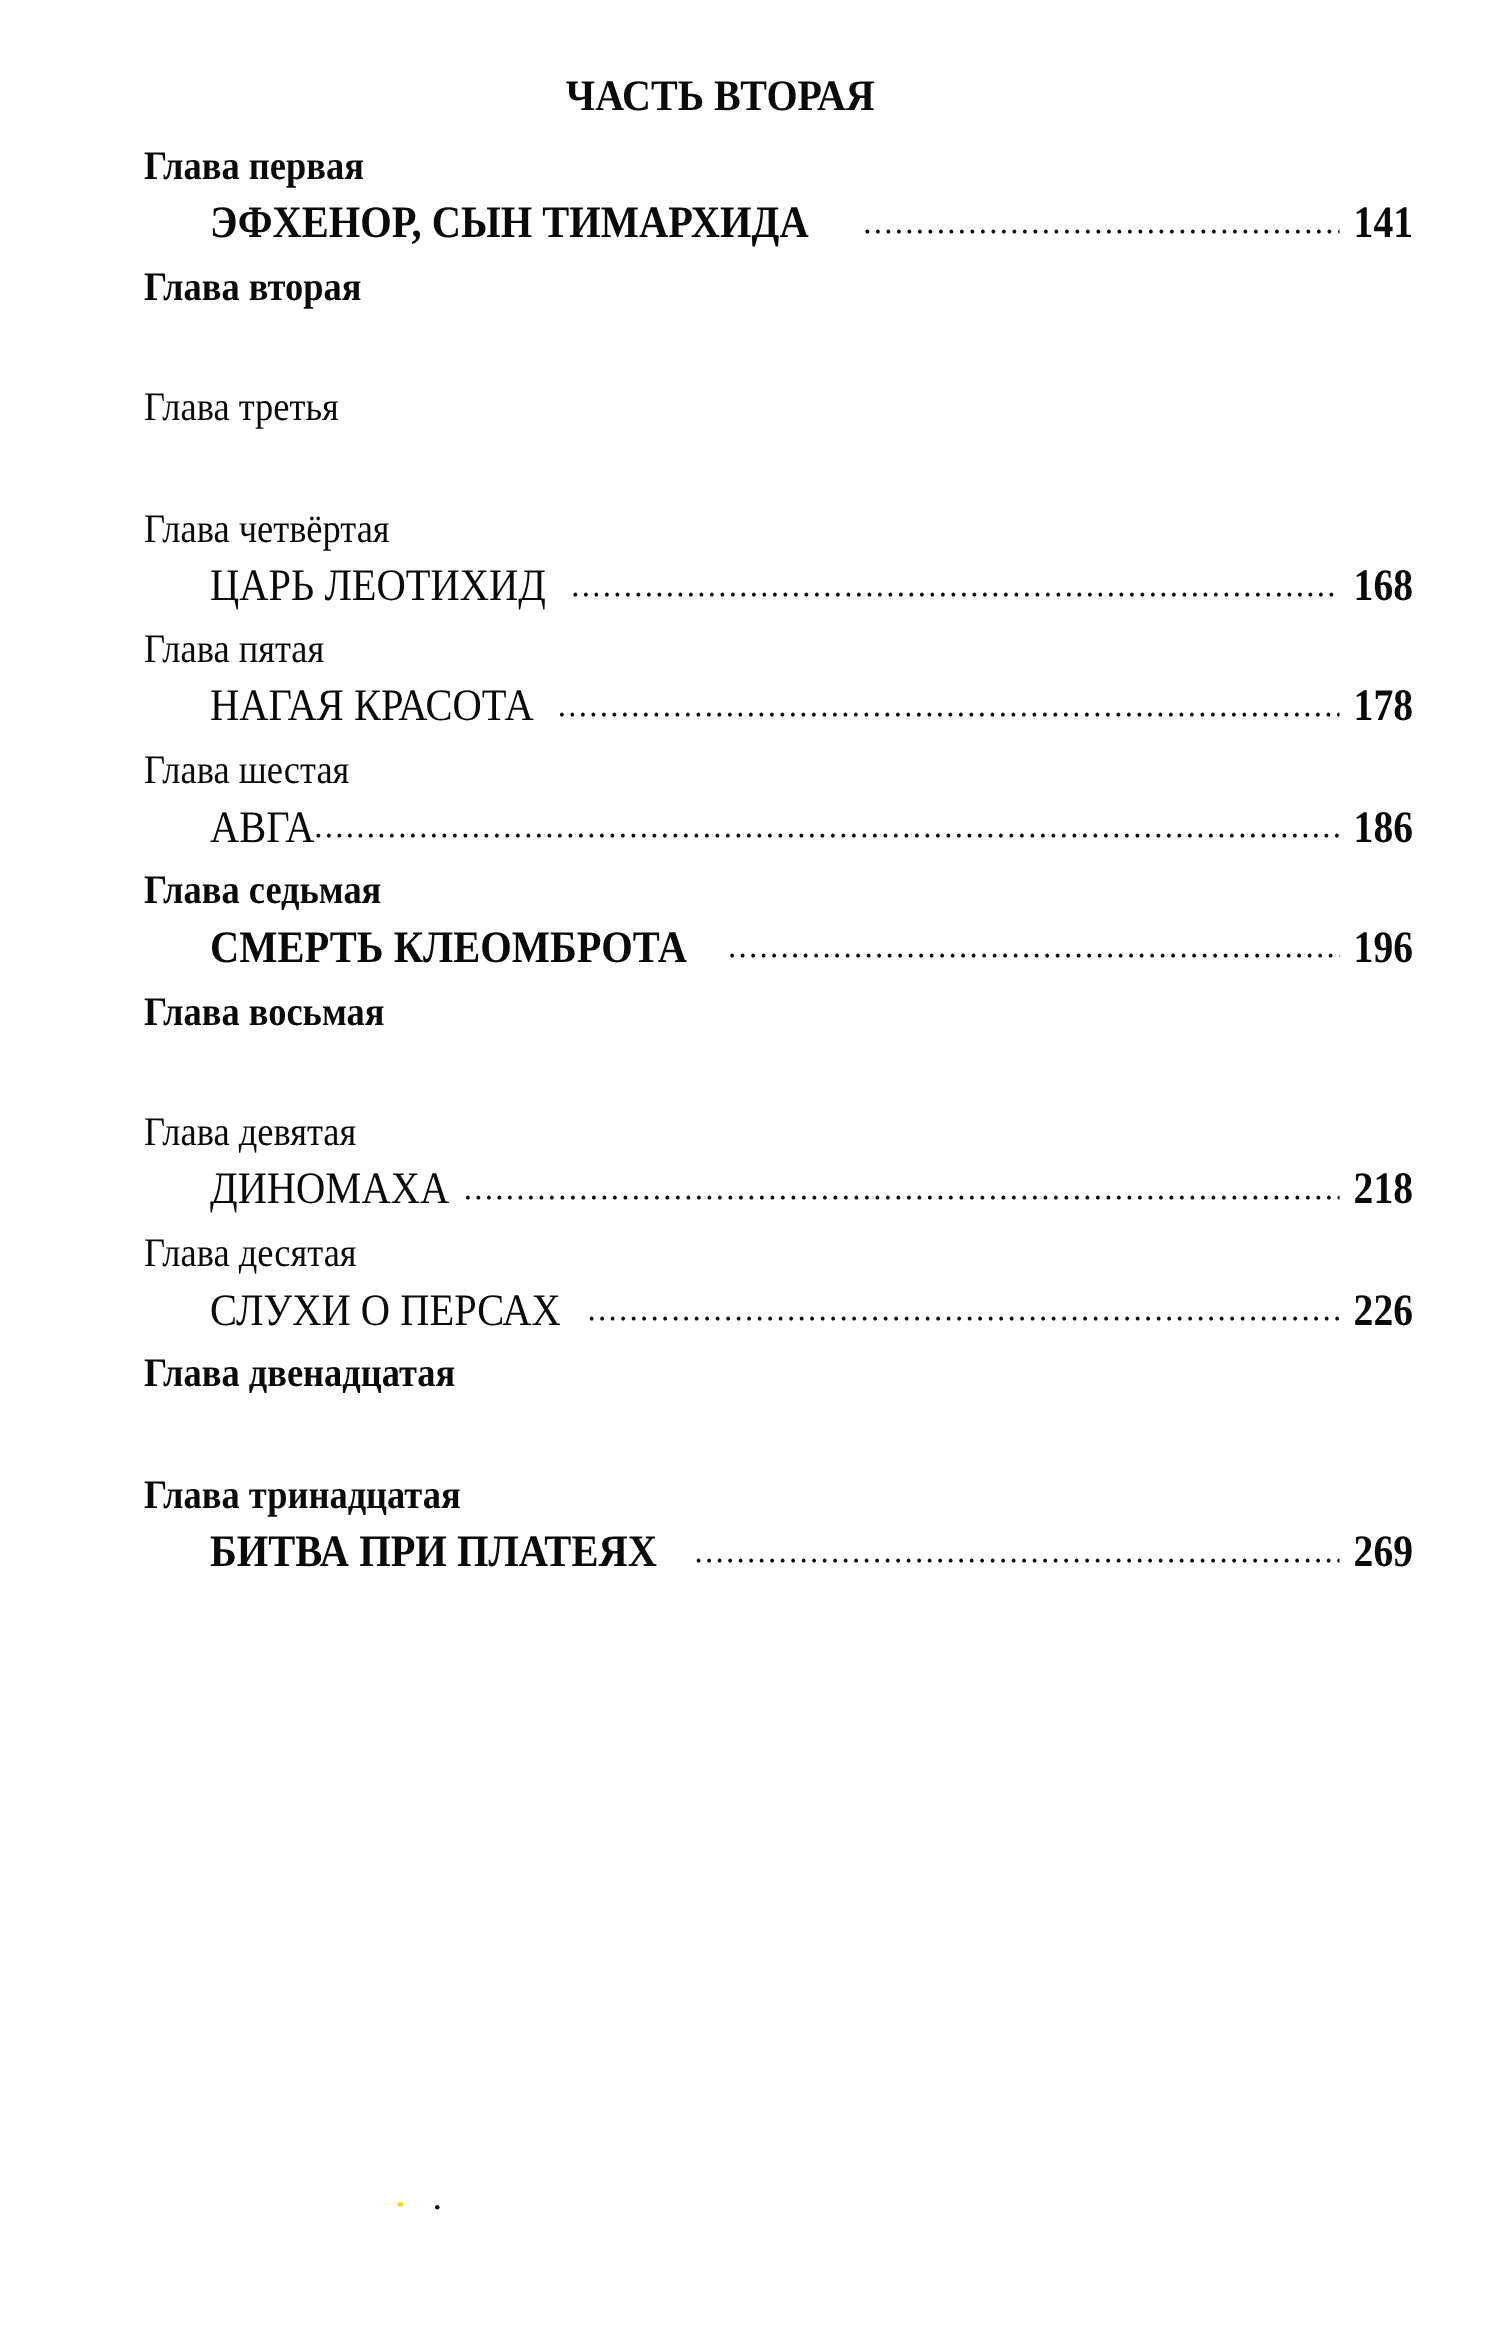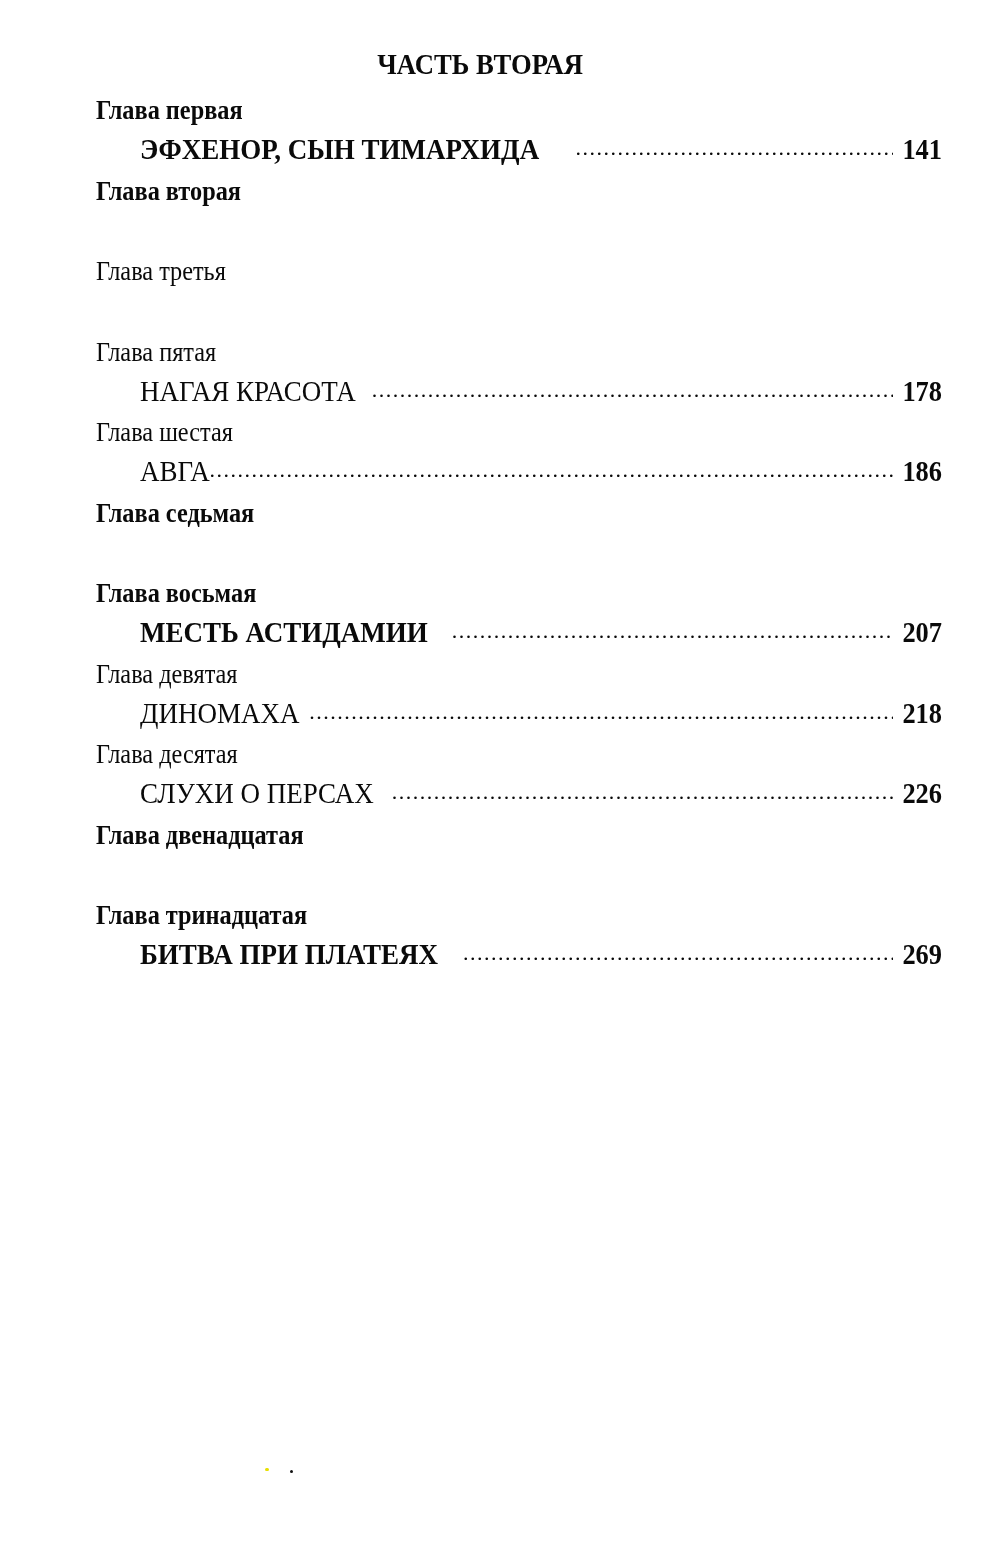--- a/index.html
+++ b/index.html
@@ -118,45 +118,53 @@
         <span class="page-num">141</span>
       </div>
     </div>
     <div class="chapter bold">
       <div class="chapter-label">Глава вторая</div>
     </div>
     <div class="chapter">
       <div class="chapter-label">Глава третья</div>
     </div>
     <div class="chapter">
+      <div class="chapter-label">Глава четвёртая</div>
+      <div class="entry">
+        <span class="entry-title">ЦАРЬ ЛЕОТИХИД</span>
+        <span class="leader"></span>
+        <span class="page-num">168</span>
+      </div>
+    </div>
+    <div class="chapter">
       <div class="chapter-label">Глава пятая</div>
       <div class="entry">
         <span class="entry-title">НАГАЯ КРАСОТА</span>
         <span class="leader"></span>
         <span class="page-num">178</span>
       </div>
     </div>
     <div class="chapter">
       <div class="chapter-label">Глава шестая</div>
       <div class="entry">
         <span class="entry-title">АВГА</span>
         <span class="leader"></span>
         <span class="page-num">186</span>
       </div>
     </div>
     <div class="chapter bold">
       <div class="chapter-label">Глава седьмая</div>
+      <div class="entry">
+        <span class="entry-title">СМЕРТЬ КЛЕОМБРОТА</span>
+        <span class="leader"></span>
+        <span class="page-num">196</span>
+      </div>
     </div>
     <div class="chapter bold">
       <div class="chapter-label">Глава восьмая</div>
-      <div class="entry">
-        <span class="entry-title">МЕСТЬ АСТИДАМИИ</span>
-        <span class="leader"></span>
-        <span class="page-num">207</span>
-      </div>
     </div>
     <div class="chapter">
       <div class="chapter-label">Глава девятая</div>
       <div class="entry">
         <span class="entry-title">ДИНОМАХА</span>
         <span class="leader"></span>
         <span class="page-num">218</span>
       </div>
     </div>
     <div class="chapter">

